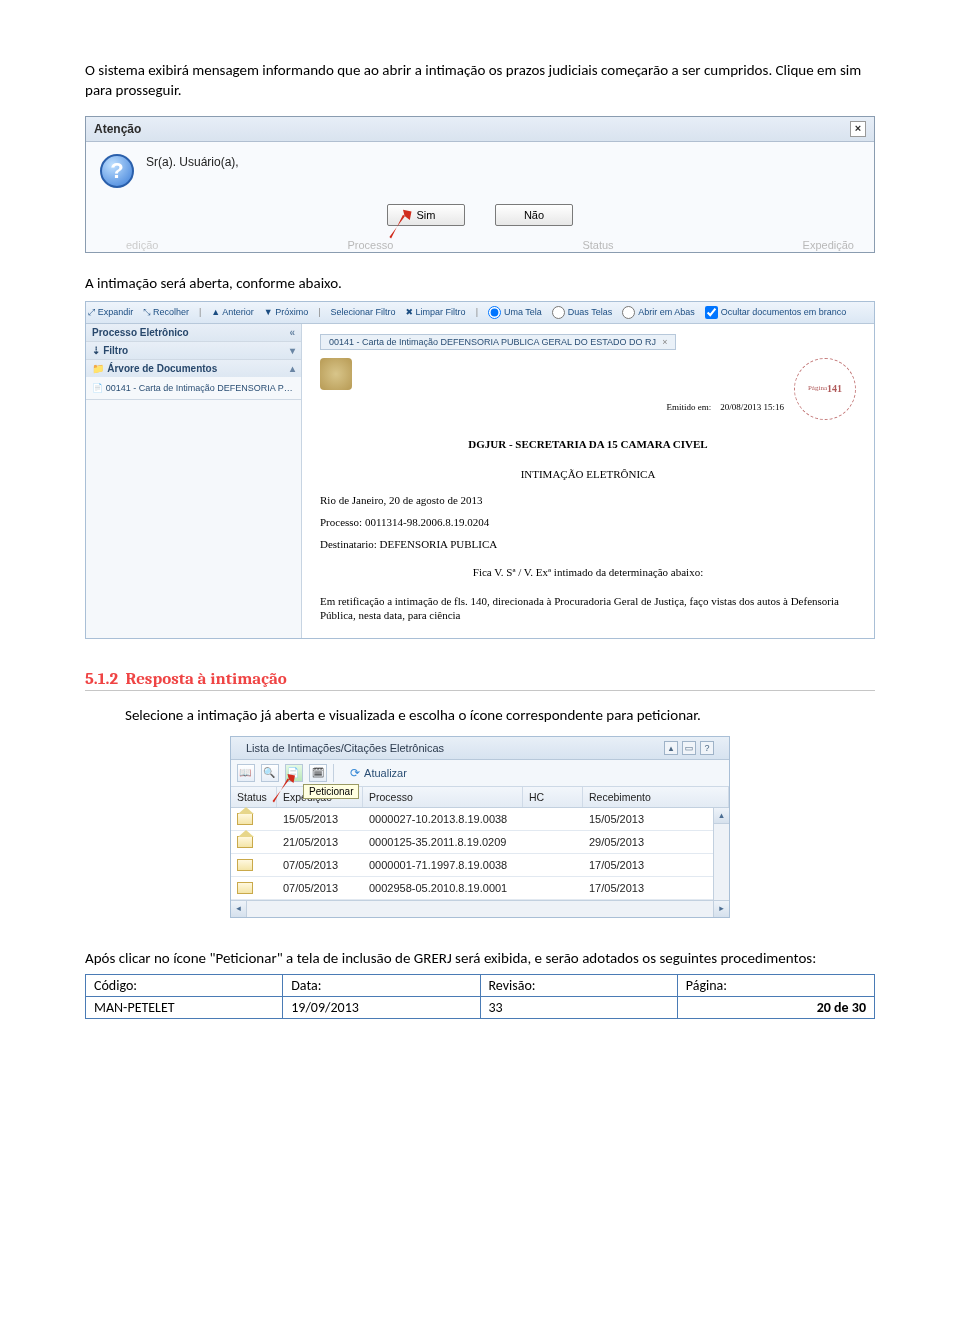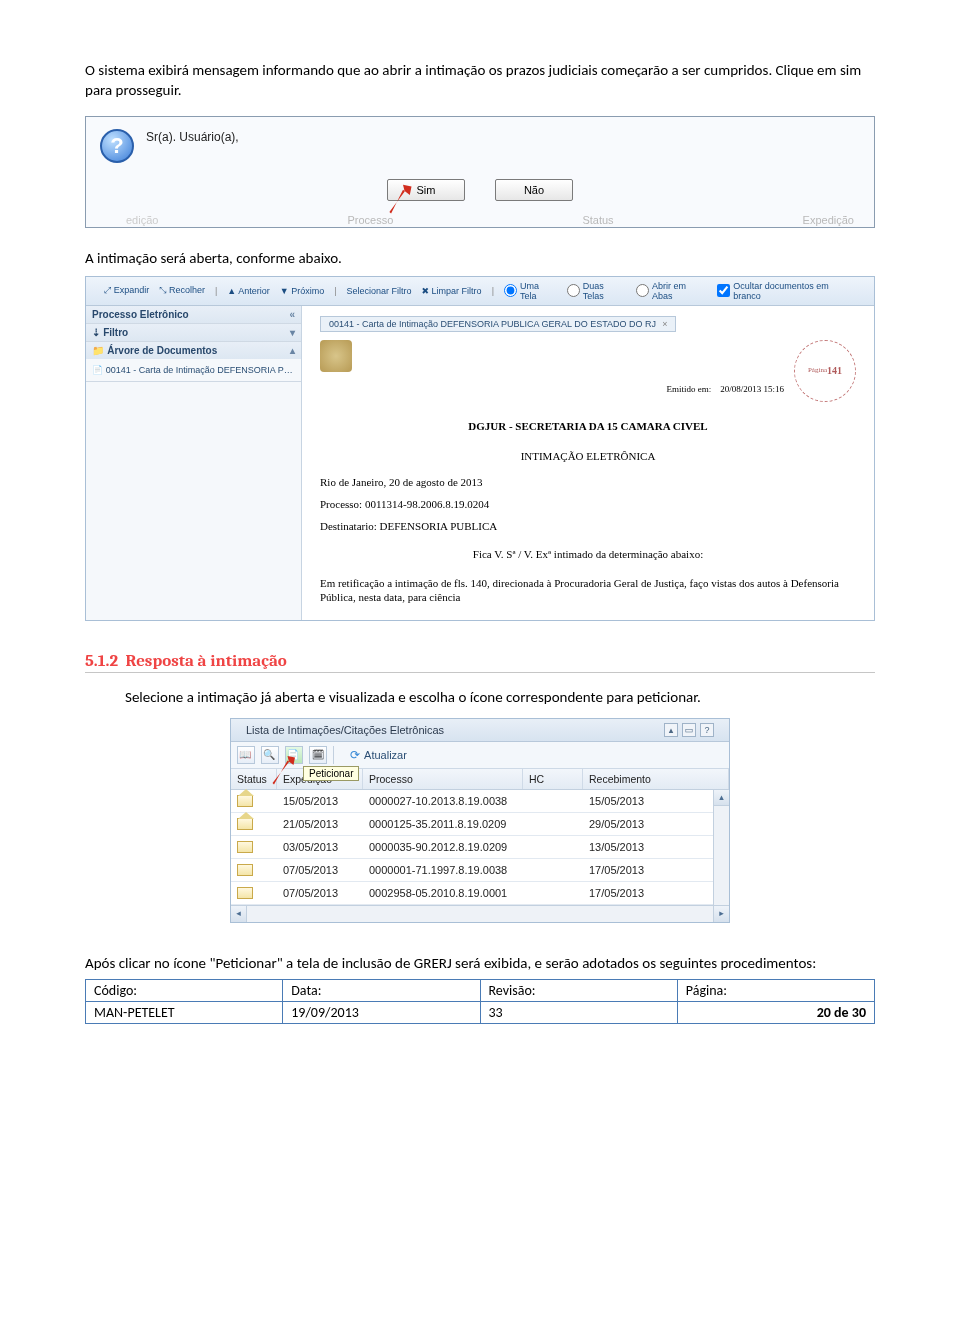--- a/index.html
+++ b/index.html
@@ -16,21 +16,21 @@
   .dialog-buttons { display: flex; gap: 30px; justify-content: center; padding: 6px 0 12px; background: #f8fafd; position: relative; }
   .winbtn { width: 78px; height: 22px; background: linear-gradient(#fff,#e7e7e7); border: 1px solid #7a7a7a; border-radius: 2px; font-size: 11px; cursor: pointer; }
   .redarrow1 { position: absolute; left: 300px; top: 10px; width: 34px; height: 34px; pointer-events:none; }
   .ghost-row { display:flex; justify-content:space-between; padding: 1px 20px 1px 40px; color:#b9b9b9; font-size:11px; background:#f8fafd; }
   .ghost-row span:nth-child(1){color:#ccc;}
 
   .para2 { margin: 10px 0 8px; }
 
   
   .viewer { border: 1px solid #a9bfd6; font-family: Tahoma, Arial, sans-serif; font-size: 10px; background:#fff; margin-bottom: 30px; }
-  .viewer-toolbar { background: linear-gradient(#eef4fb,#dbe7f4); border-bottom: 1px solid #b7c8da; padding: 4px 18px; display: flex; gap: 10px; align-items:center; font-size: 9px; color:#1b4d82; flex-wrap: nowrap; }
+  .viewer-toolbar { background: linear-gradient(#eef4fb,#dbe7f4); border-bottom: 1px solid #b7c8da; padding: 4px 2px; display: flex; gap: 10px; align-items:center; font-size: 9px; color:#1b4d82; flex-wrap: nowrap; }
   .viewer-toolbar .tb { cursor:pointer; white-space:nowrap; }
   .viewer-toolbar .sep { color:#888; }
   .radio, .chk { display:inline-flex; align-items:center; gap:3px; }
   .radio input, .chk input { margin:0; }
   .viewer-main { display: flex; }
   .viewer-side { width: 216px; border-right: 1px solid #c7d4e2; background:#f5f8fb; }
   .side-panel { border-bottom: 1px solid #cfd9e4; }
   .side-head { background: linear-gradient(#e8eff7,#dde7f2); padding: 3px 6px; font-weight:bold; color:#28486c; display:flex; justify-content:space-between; align-items:center; font-size:10px;}
   .side-head .coll { color:#6985a4; font-size:10px; cursor:pointer;}
   .side-content { padding: 4px 6px; font-size: 9px; color:#2a4e74; }
@@ -88,20 +88,24 @@
   .footer-table td { border:1px solid #4a7bb5; padding:2px 8px; width:25%;}
 
   svg.arrow path { fill:#d12d1e; }
 </style>
 </head>
 <body>
 
 <p class="para">O sistema exibirá mensagem informando que ao abrir a intimação os prazos judiciais começarão a ser cumpridos. Clique em sim para prosseguir.</p>
 
 <div class="dialog">
+  <div class="dialog-title">
+    <span>Atenção</span>
+    <span class="dialog-close">×</span>
+  </div>
   <div class="dialog-body">
     <div class="qicon">?</div>
     <div class="dialog-text">
       <div>Sr(a). Usuário(a),</div>
     </div>
   </div>
   <div class="dialog-buttons">
     <button class="winbtn">Sim</button>
     <button class="winbtn">Não</button>
     <svg class="arrow redarrow1" viewBox="0 0 40 40">
@@ -251,29 +255,20 @@
           </div>
           <div class="c-exp">21/05/2013</div>
           <div class="c-proc">0000125-35.2011.8.19.0209</div>
           <div class="c-hc"></div>
           <div class="c-rec" style="padding-right: 20px;">29/05/2013</div>
         </div>
         <div class="lista-row">
           <div class="c-status">
             <div class="envicon"></div>
           </div>
-          <div class="c-exp">03/05/2013</div>
-          <div class="c-proc">0000035-90.2012.8.19.0209</div>
-          <div class="c-hc"></div>
-          <div class="c-rec" style="padding-right: 20px;">13/05/2013</div>
-        </div>
-        <div class="lista-row">
-          <div class="c-status">
-            <div class="envicon"></div>
-          </div>
           <div class="c-exp">07/05/2013</div>
           <div class="c-proc">0000001-71.1997.8.19.0038</div>
           <div class="c-hc"></div>
           <div class="c-rec" style="padding-right: 20px;">17/05/2013</div>
         </div>
         <div class="lista-row">
           <div class="c-status">
             <div class="envicon"></div>
           </div>
           <div class="c-exp">07/05/2013</div>

